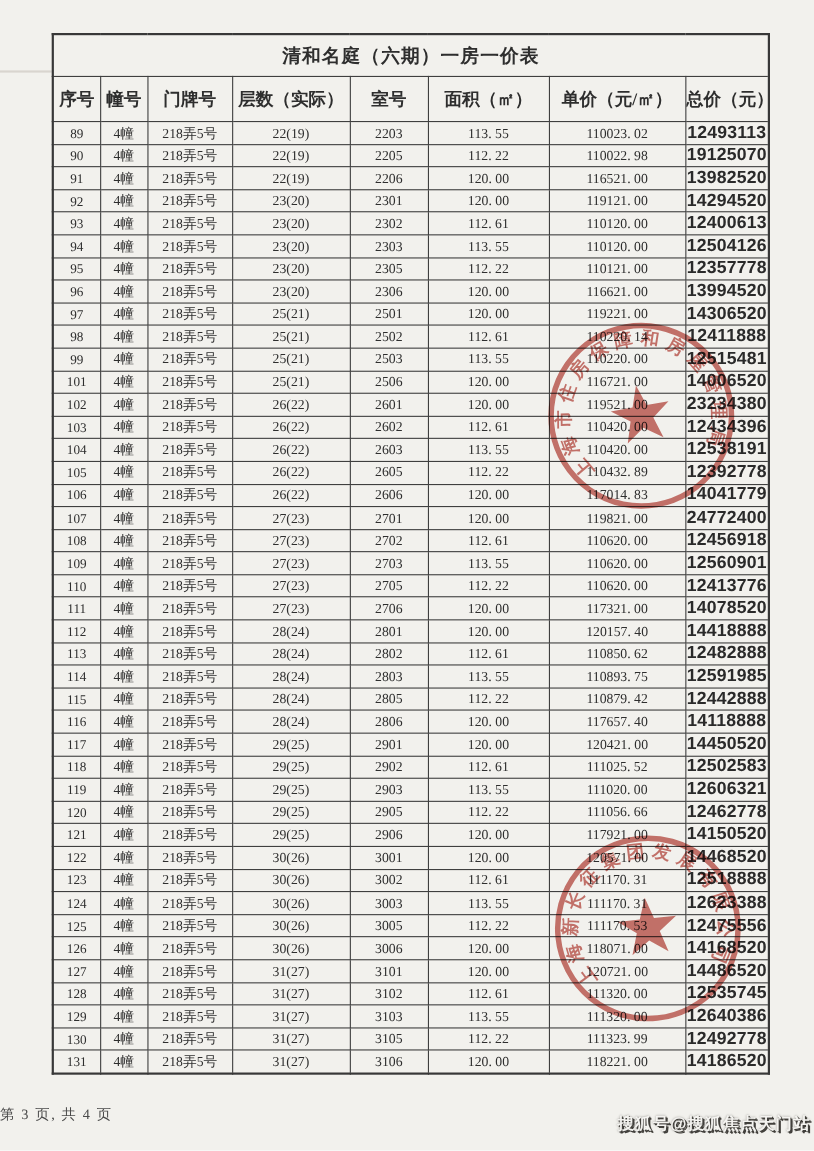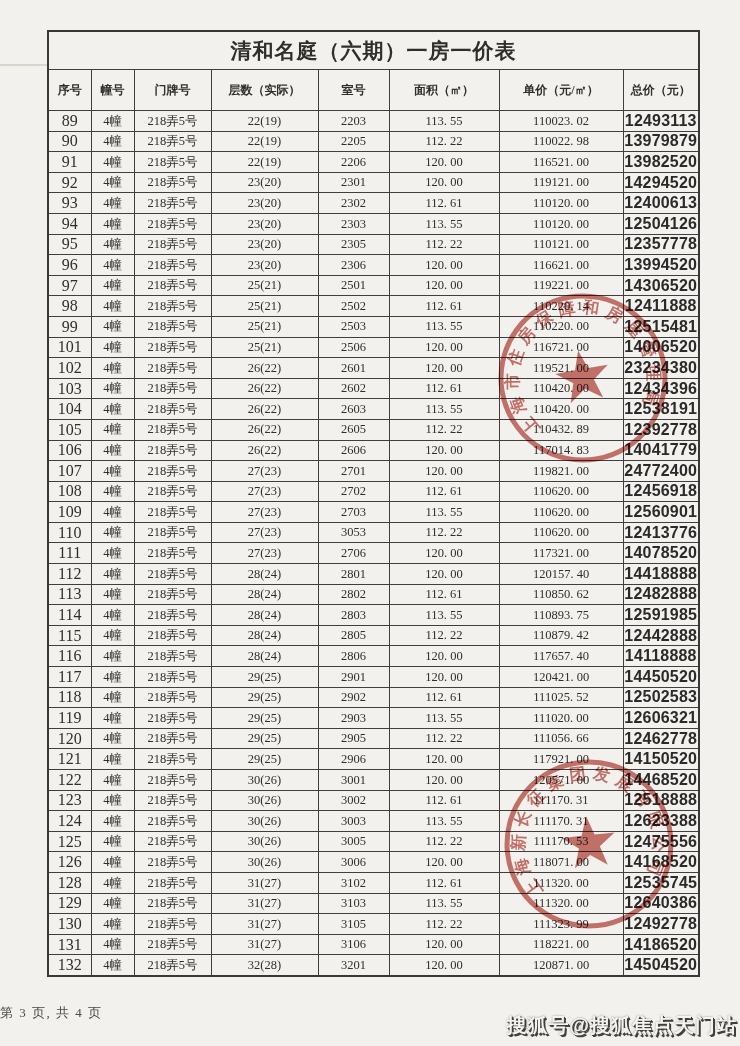--- a/index.html
+++ b/index.html
@@ -13,45 +13,45 @@
     position:absolute;left:47px;top:30px;width:651px;
     border-collapse:collapse;table-layout:fixed;
     border:2px solid #383838;
   }
   table.price th, table.price td{
     border:1px solid #3f3f3f;
     text-align:center;vertical-align:middle;
     padding:0;color:#2e2e2e;overflow:hidden;white-space:nowrap;
   }
   th.title-cell{
-    height:37px;font-size:21px;font-weight:bold;letter-spacing:1px;
+    height:37px;font-size:17px;font-weight:bold;letter-spacing:1px;
     border-bottom:2px solid #383838;color:#222;
   }
-  tr.header-row th{height:40px;font-size:12px;font-weight:bold;}
+  tr.header-row th{height:40px;font-size:16px;font-weight:bold;}
   table.price td{height:19.6px;font-size:12.5px;line-height:1;}
-  table.price td.c0{font-size:16px;}
+  table.price td.c0{font-size:12px;}
   table.price td.c7{
     font-family:"Liberation Sans", sans-serif;
     font-weight:bold;font-size:16px;color:#2a2a2a;letter-spacing:.2px;
   }
   .stamp{position:absolute;opacity:.8;mix-blend-mode:multiply;}
   .stamp--upper{left:495px;top:290px;transform:rotate(-10deg);}
   .stamp--lower{left:501px;top:756px;transform:rotate(-6deg);}
   .stamp text{
     font-family:"Liberation Serif", serif;font-weight:bold;
     font-size:16.5px;letter-spacing:6px;
   }
   .footer-page{
     position:absolute;left:0;top:1004px;width:740px;
     text-align:left;font-size:13px;color:#4a4a4a;letter-spacing:1.5px;
   }
   .watermark{
     position:absolute;right:3px;top:1012px;
     font-family:"Liberation Sans", sans-serif;font-weight:bold;
-    font-size:20px;letter-spacing:1px;color:#f4f3f0;
+    font-size:15px;letter-spacing:1px;color:#f4f3f0;
     text-shadow:2px 2px 0 #413f3b, 1px 1px 0 #413f3b, 0 0 2px #8f8d88;
   }
 </style>
 </head>
 <body>
 
 <div class="page">
 
   <div class="fold-line"></div>
 
@@ -93,21 +93,21 @@
           <td class="c7">12493113</td>
         </tr>
         <tr>
           <td class="c0">90</td>
           <td class="c1">4幢</td>
           <td class="c2">218弄5号</td>
           <td class="c3">22(19)</td>
           <td class="c4">2205</td>
           <td class="c5">112. 22</td>
           <td class="c6">110022. 98</td>
-          <td class="c7">13979879</td>
+          <td class="c7">19125070</td>
         </tr>
         <tr>
           <td class="c0">91</td>
           <td class="c1">4幢</td>
           <td class="c2">218弄5号</td>
           <td class="c3">22(19)</td>
           <td class="c4">2206</td>
           <td class="c5">120. 00</td>
           <td class="c6">116521. 00</td>
           <td class="c7">13982520</td>
@@ -280,21 +280,21 @@
           <td class="c4">2703</td>
           <td class="c5">113. 55</td>
           <td class="c6">110620. 00</td>
           <td class="c7">12560901</td>
         </tr>
         <tr>
           <td class="c0">110</td>
           <td class="c1">4幢</td>
           <td class="c2">218弄5号</td>
           <td class="c3">27(23)</td>
-          <td class="c4">3053</td>
+          <td class="c4">2705</td>
           <td class="c5">112. 22</td>
           <td class="c6">110620. 00</td>
           <td class="c7">12413776</td>
         </tr>
         <tr>
           <td class="c0">111</td>
           <td class="c1">4幢</td>
           <td class="c2">218弄5号</td>
           <td class="c3">27(23)</td>
           <td class="c4">2706</td>
@@ -446,20 +446,30 @@
           <td class="c0">126</td>
           <td class="c1">4幢</td>
           <td class="c2">218弄5号</td>
           <td class="c3">30(26)</td>
           <td class="c4">3006</td>
           <td class="c5">120. 00</td>
           <td class="c6">118071. 00</td>
           <td class="c7">14168520</td>
         </tr>
         <tr>
+          <td class="c0">127</td>
+          <td class="c1">4幢</td>
+          <td class="c2">218弄5号</td>
+          <td class="c3">31(27)</td>
+          <td class="c4">3101</td>
+          <td class="c5">120. 00</td>
+          <td class="c6">120721. 00</td>
+          <td class="c7">14486520</td>
+        </tr>
+        <tr>
           <td class="c0">128</td>
           <td class="c1">4幢</td>
           <td class="c2">218弄5号</td>
           <td class="c3">31(27)</td>
           <td class="c4">3102</td>
           <td class="c5">112. 61</td>
           <td class="c6">111320. 00</td>
           <td class="c7">12535745</td>
         </tr>
         <tr>
@@ -484,30 +494,20 @@
         </tr>
         <tr>
           <td class="c0">131</td>
           <td class="c1">4幢</td>
           <td class="c2">218弄5号</td>
           <td class="c3">31(27)</td>
           <td class="c4">3106</td>
           <td class="c5">120. 00</td>
           <td class="c6">118221. 00</td>
           <td class="c7">14186520</td>
-        </tr>
-        <tr>
-          <td class="c0">132</td>
-          <td class="c1">4幢</td>
-          <td class="c2">218弄5号</td>
-          <td class="c3">32(28)</td>
-          <td class="c4">3201</td>
-          <td class="c5">120. 00</td>
-          <td class="c6">120871. 00</td>
-          <td class="c7">14504520</td>
         </tr>
       </tbody>
   </table>
 
   <svg class="stamp stamp--upper" width="176" height="176" viewBox="0 0 176 176">
     <defs>
       <path id="ring1" d="M38.2,129.8 A65,65 0 0 1 88,23 A65,65 0 0 1 137.8,129.8" fill="none"></path>
     </defs>
     <circle cx="88" cy="88" r="82" fill="none" stroke="#bf544c" stroke-width="5"></circle>
     <polygon fill="#bf544c" points="88,60 94.5,79.1 114.6,79.3 98.5,91.4 104.5,110.7 88,99 71.5,110.7 77.5,91.4 61.4,79.3 81.5,79.1"></polygon>

